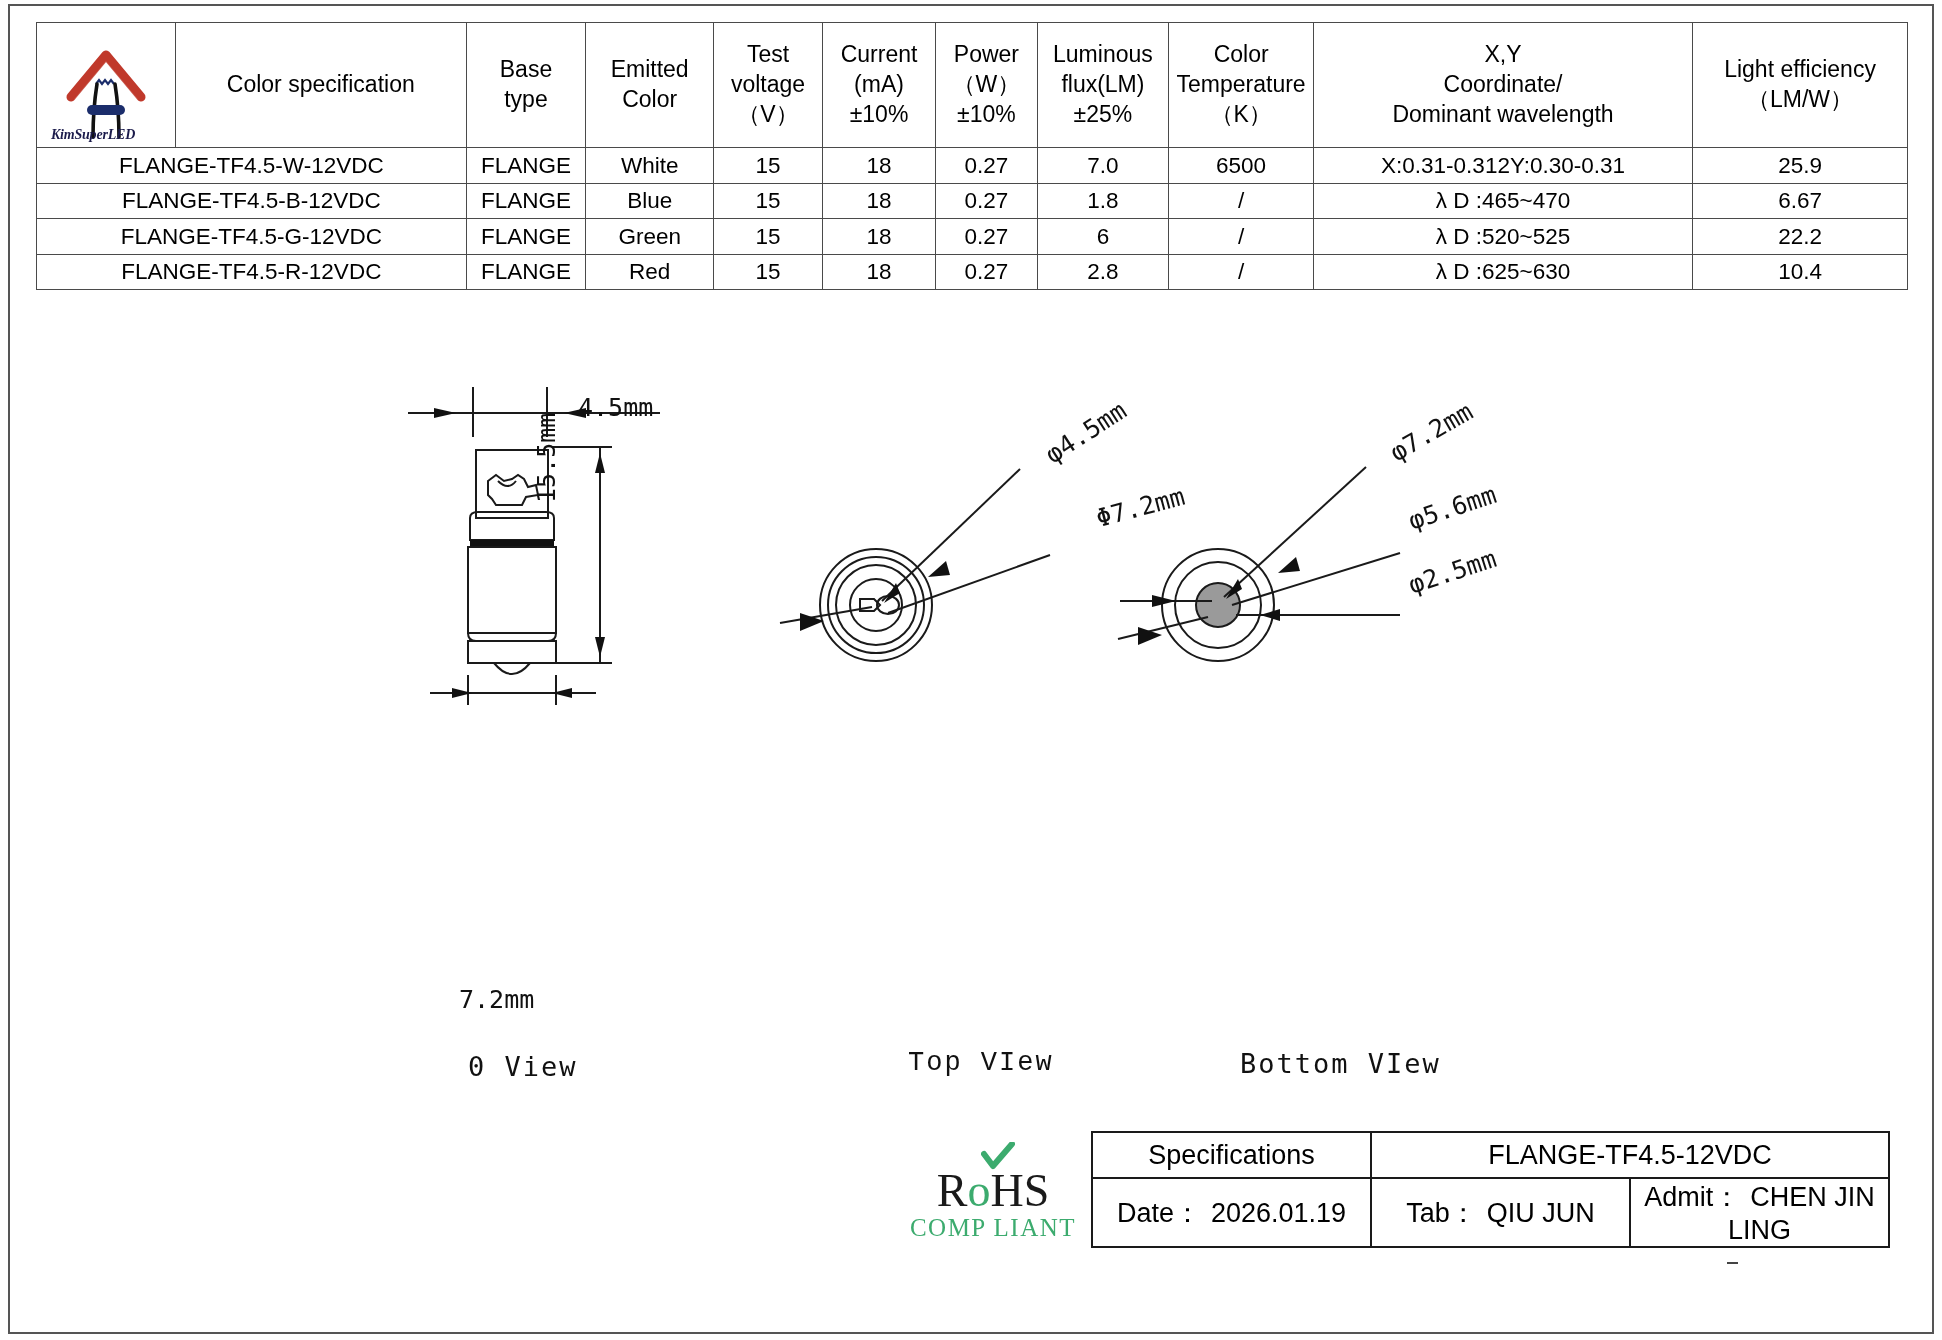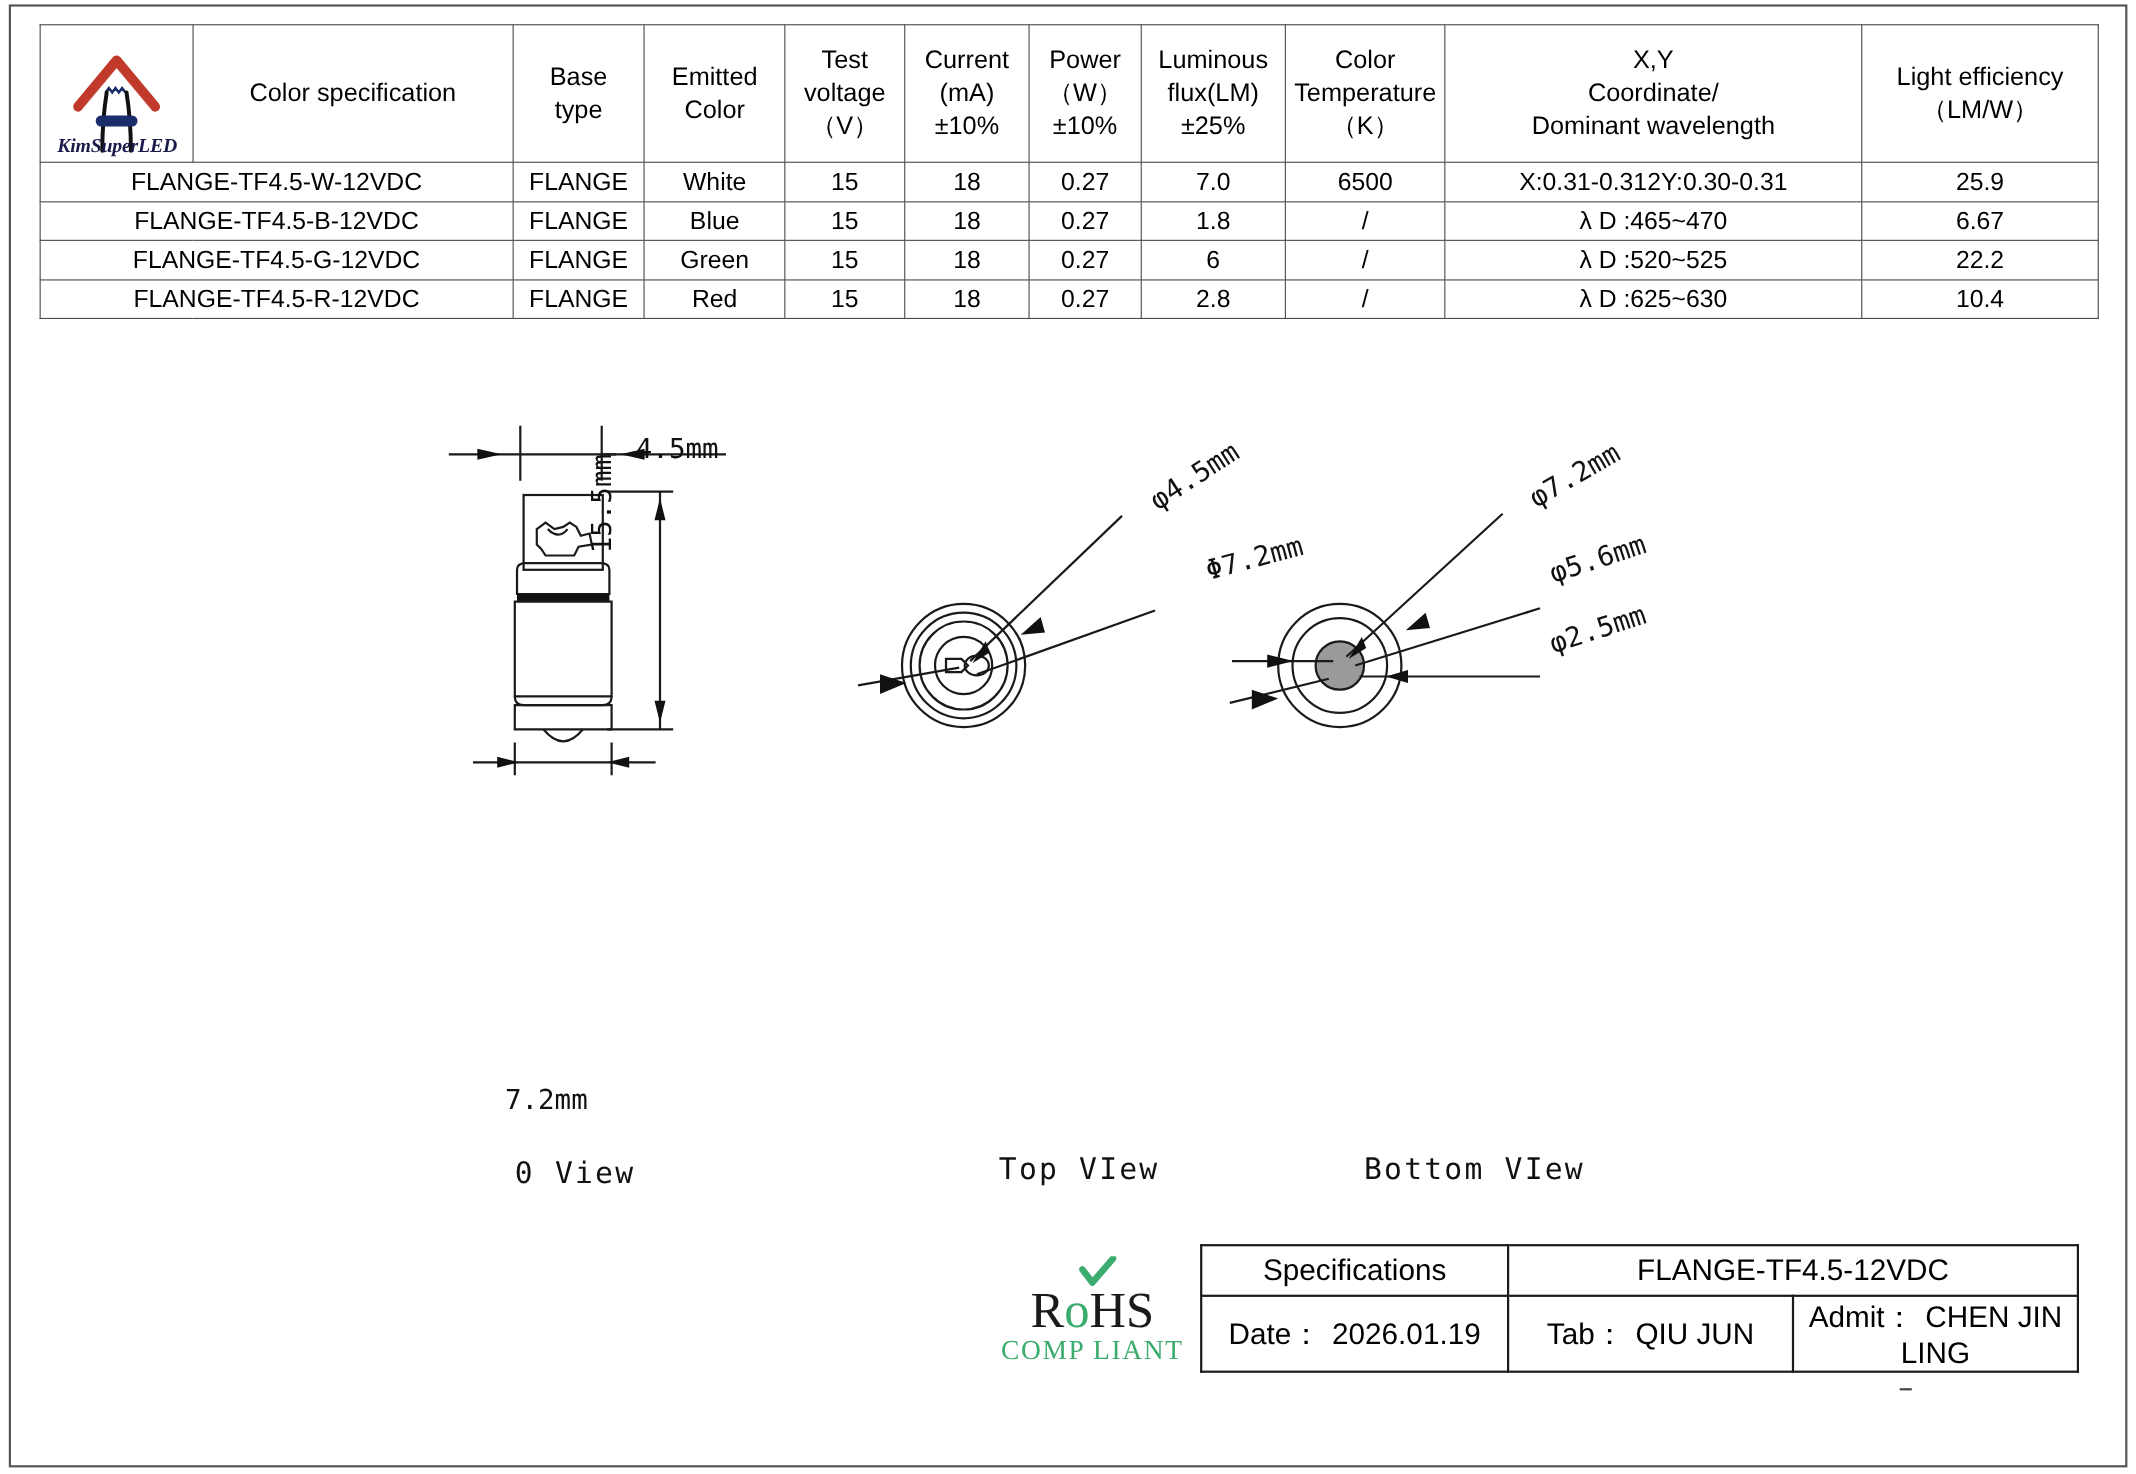--- a/index.html
+++ b/index.html
@@ -82,25 +82,25 @@
     position: relative;
     width: 110px;
     height: 120px;
     margin: 0 auto;
   }
   #logo-text {
     position: absolute;
     bottom: 1px;
     left: 0;
     width: 110px;
-    text-align: right;
+    text-align: left;
     font-family: "Liberation Serif", serif;
     font-weight: bold;
     font-style: italic;
-    font-size: 18px;
+    font-size: 14px;
     color: #1b1b4b;
     letter-spacing: -0.2px;
   }
 
   
   #drawings {
     position: absolute;
     left: 0;
     top: 340px;
     width: 1942px;
@@ -397,21 +397,21 @@
         <polygon points="140,158 124,168 136,148" fill="#111" stroke="none"></polygon>
         <line x1="128" y1="178" x2="290" y2="120"></line>
         <polygon points="186,126 168,142 190,140" fill="#111" stroke="none"></polygon>
       </g>
     </svg>
 
     <div class="dim-text" style="left:1040px;top:105px;transform:rotate(-33deg);transform-origin:left top;">φ4.5mm</div>
 
     <div class="dim-text" style="left:1093px;top:165px;transform:rotate(-15deg);transform-origin:left top;">Φ7.2mm</div>
 
-    <div class="view-label" style="left:908px;top:708px;">Top VIew</div>
+    <div class="view-label" style="left:908px;top:708px;font-family:Liberation Mono, monospace;">Top VIew</div>
 
     <svg style="position:absolute;left:1100px;top:95px;" width="360" height="270" viewBox="0 0 360 270">
       <g stroke="#1a1a1a" fill="none" stroke-width="2">
         <circle cx="118" cy="170" r="56"></circle>
         <circle cx="118" cy="170" r="43"></circle>
         <circle cx="118" cy="170" r="22" fill="#9a9a9a" stroke="#1a1a1a"></circle>
 
         <line x1="18" y1="204" x2="108" y2="182"></line>
         <polygon points="38,192 62,200 38,210" fill="#111" stroke="none"></polygon>
         <line x1="20" y1="166" x2="112" y2="166"></line>

